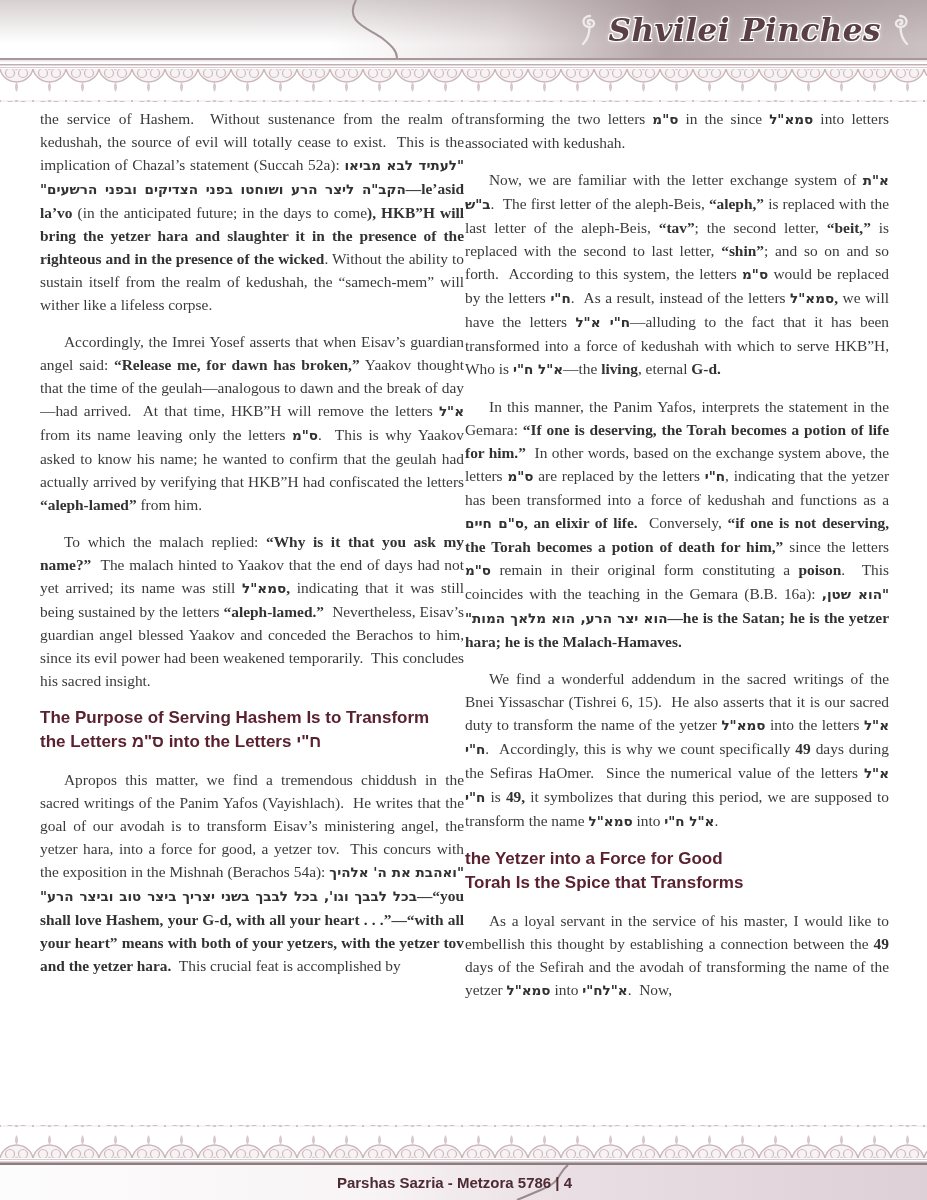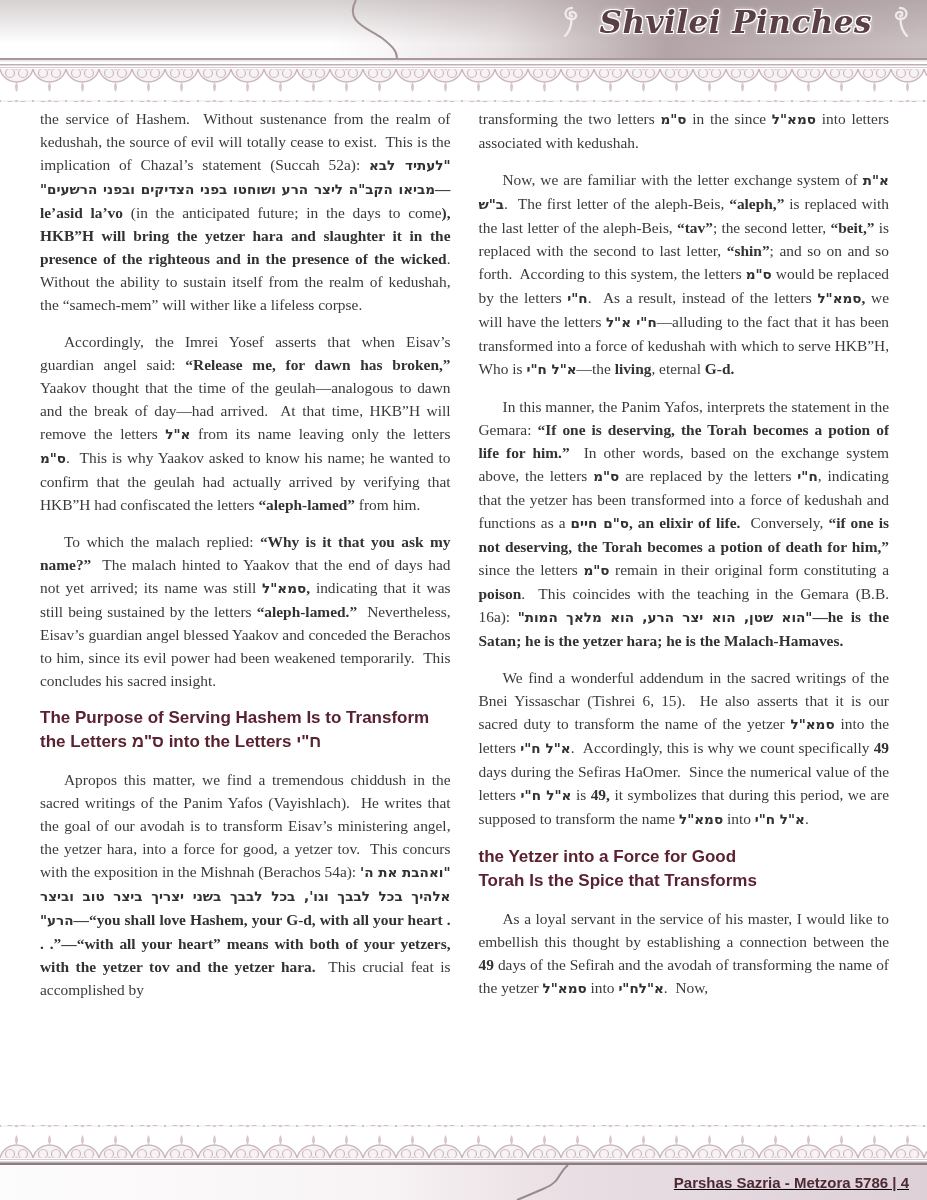--- a/index.html
+++ b/index.html
@@ -5,48 +5,48 @@
   html,body{margin:0;padding:0;background:#ffffff;}
   .page{position:relative;width:927px;height:1200px;background:#ffffff;overflow:hidden;
         font-family:"Liberation Serif","DejaVu Serif",serif;}
 
   
   .masthead{position:absolute;top:0;left:0;right:0;height:58px;
     background:
       linear-gradient(to bottom, rgba(148,132,134,.38), rgba(255,255,255,0) 75%),
       linear-gradient(100deg,#ffffff 0%,#ffffff 36%,#eae4e5 54%,#b3a4a7 72%,#cbc0c2 100%);}
   .head-curve{position:absolute;top:0;left:0;}
-  .title-row{position:absolute;right:16px;top:4px;height:52px;display:flex;gap:17px;}
+  .title-row{position:absolute;right:16px;top:4px;height:52px;display:flex;align-items:center;gap:8px;}
   .title{font-family:"DejaVu Serif",serif;font-style:italic;font-weight:bold;font-size:31px;
     color:#5a4046;letter-spacing:.5px;
     text-shadow:-1px -1px 0 #fff,1px -1px 0 #fff,-1px 1px 0 #fff,1px 1px 0 #fff,0 0 5px #fff;}
   .head-rule{position:absolute;top:58px;left:0;right:0;height:6px;
     background:linear-gradient(to bottom,#a8989b 0,#a8989b 2px,#ebe4e5 2px,#f6f2f3 4px,#ffffff 4px);}
 
   
   .lace-top{position:absolute;top:64px;left:0;right:0;height:38px;}
   .lace-bottom{position:absolute;bottom:37px;left:0;right:0;height:40px;}
 
   
   .content{position:absolute;top:107px;left:40px;right:38px;bottom:80px;
-    display:flex;gap:28px;overflow:hidden;color:#3b3a3a;}
+    display:flex;gap:1px;overflow:hidden;color:#3b3a3a;}
   .col{flex:1;text-align:justify;font-size:15.4px;line-height:23px;}
   .para{margin:0 0 14px;text-indent:24px;}
   .para.no-indent{text-indent:0;}
   .n{font-weight:normal;}
   .b{font-weight:bold;color:#323232;}
   .he{font-weight:bold;font-family:"DejaVu Sans",sans-serif;font-size:.88em;color:#323232;}
   .sub-heading{font-family:"Liberation Sans","DejaVu Sans",sans-serif;font-weight:bold;
     font-size:17px;line-height:24px;color:#5a2230;margin:8px 0 14px;text-indent:0;}
 
   
   .footband{position:absolute;bottom:0;left:0;right:0;height:37px;box-sizing:border-box;
     border-top:2px solid #8d7c80;
     background:linear-gradient(to right,#fdfcfc 0%,#f8f4f5 40%,#e9dee3 62%,#ddd1d7 100%);
-    display:flex;align-items:center;justify-content:flex-end;padding-right:18px;text-decoration:underline;}
+    display:flex;align-items:center;justify-content:center;padding-right:18px;}
   .foot-curve{position:absolute;left:0;top:0;}
   .foot-text{font-family:"Liberation Sans","DejaVu Sans",sans-serif;font-weight:bold;
     font-size:15px;color:#4e2a33;position:relative;}
 </style>
 </head>
 <body>
 
 <div class="page">
 
   <header class="masthead">

